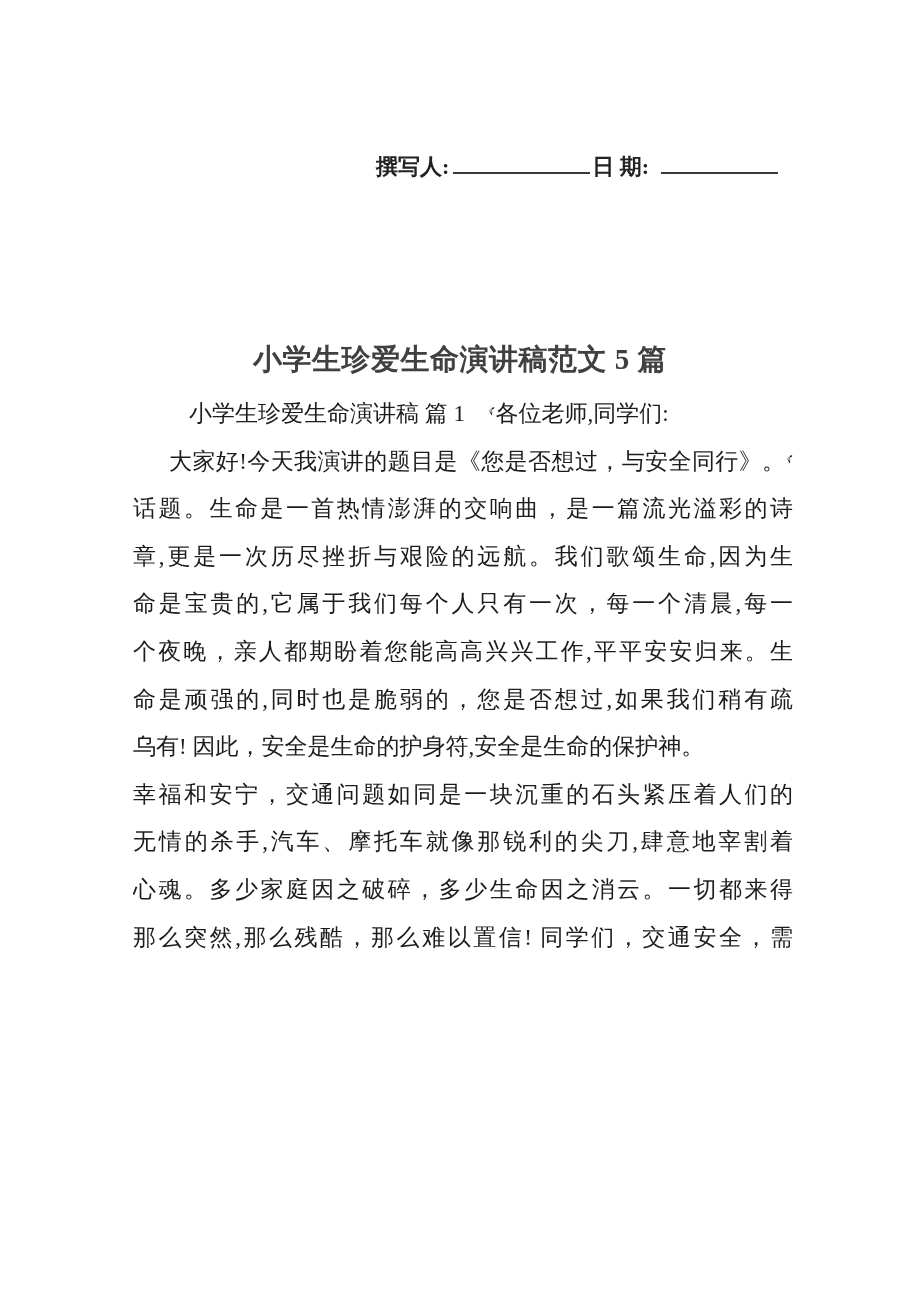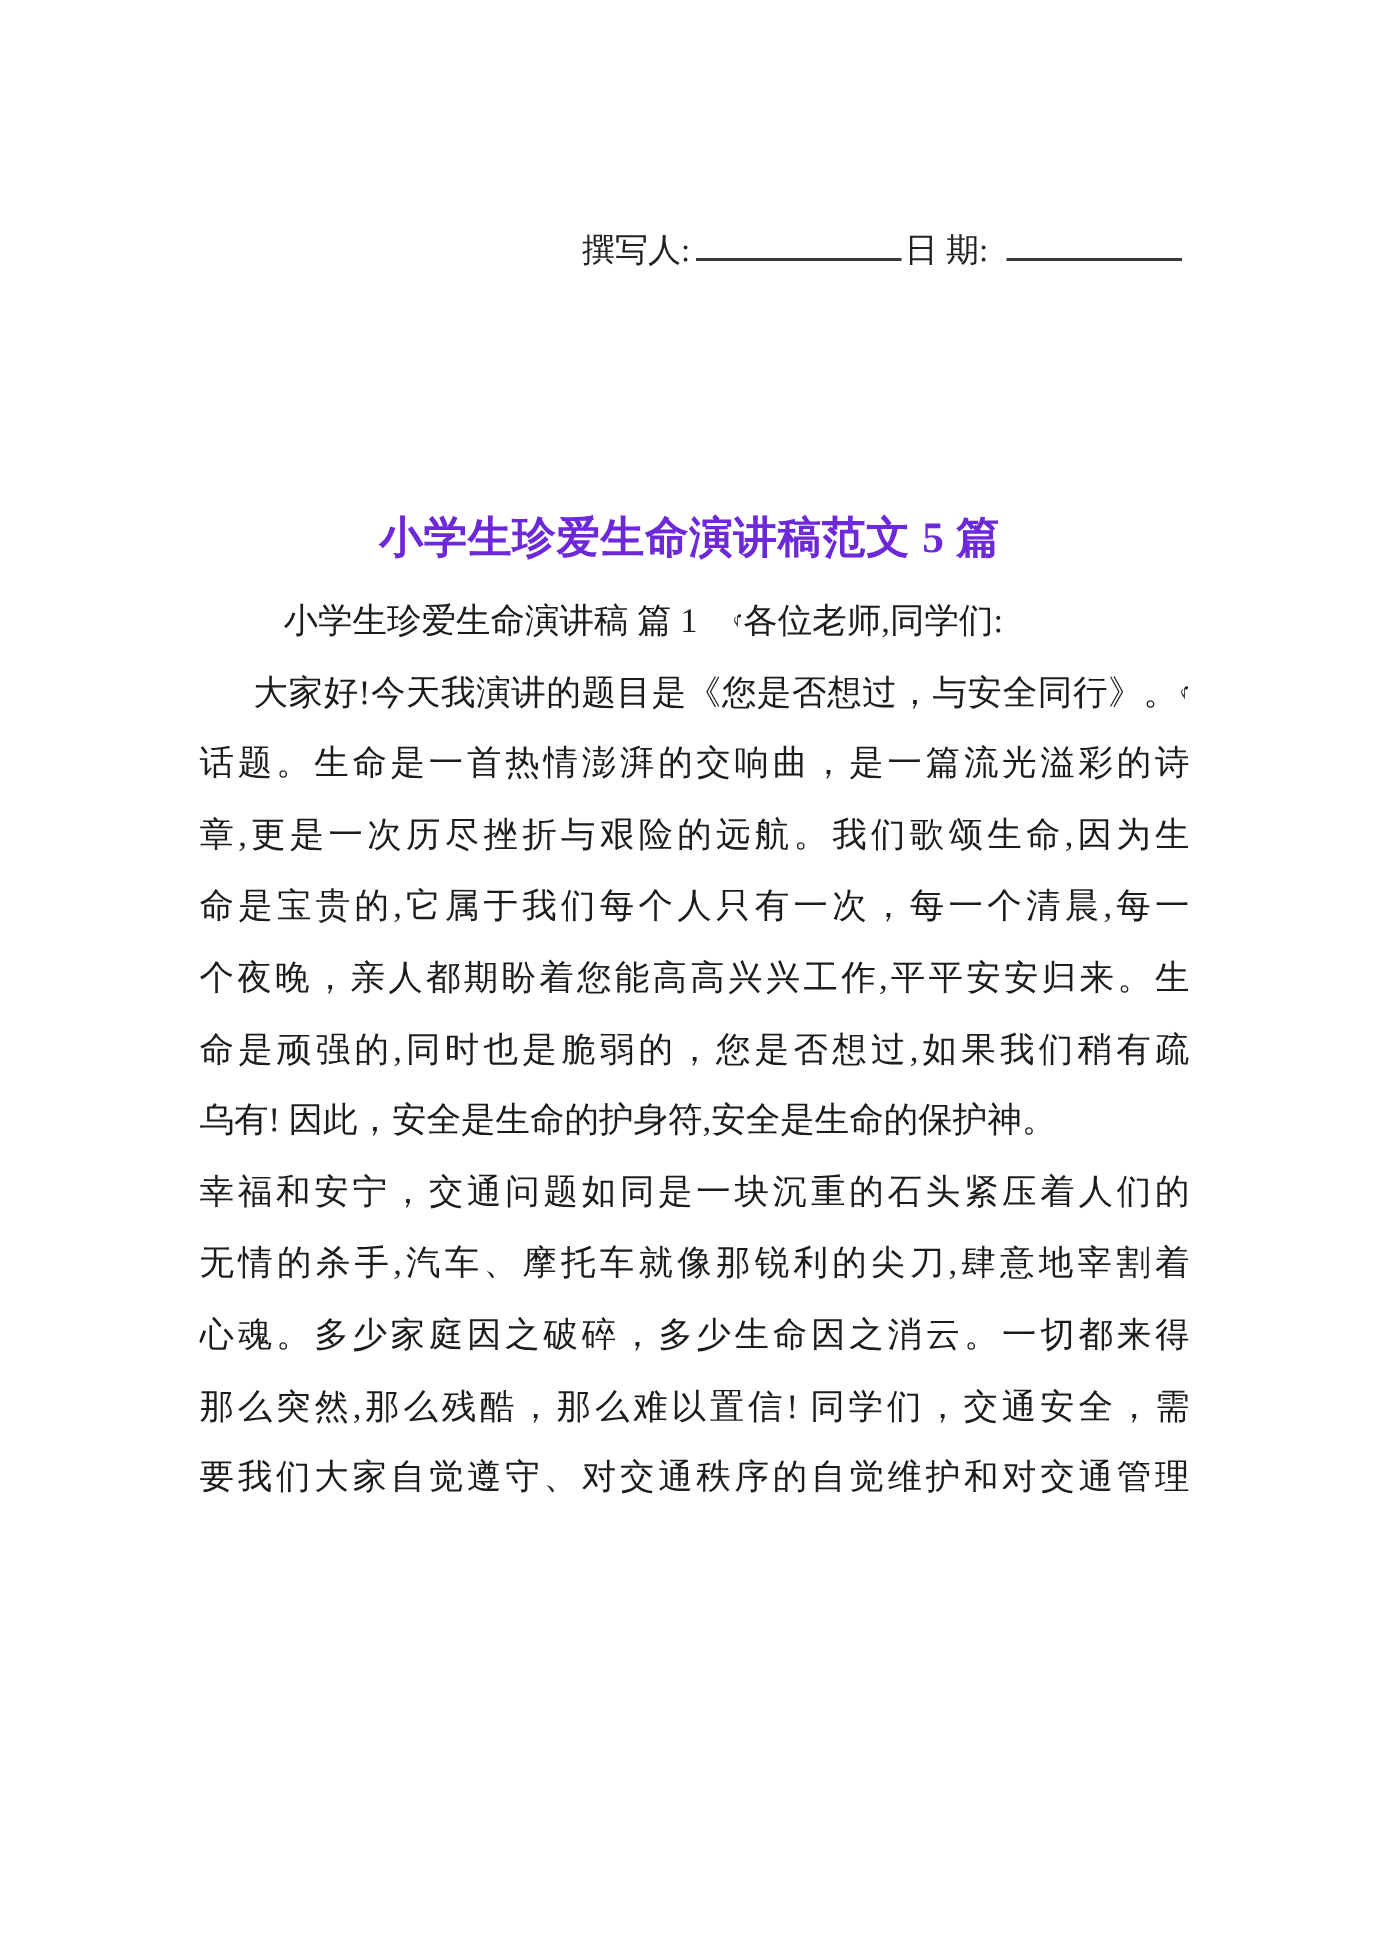--- a/index.html
+++ b/index.html
@@ -12,24 +12,24 @@
     width: 920px;
     height: 1302px;
     background: #ffffff;
     overflow: hidden;
     font-family: "Liberation Serif", serif;
     color: #1f1f1f;
   }
   
   .byline {
     position: absolute;
-    left: 388px;
+    left: 376px;
     top: 150px;
     font-size: 22px;
-    font-weight: normal;
+    font-weight: bold;
     line-height: 34px;
     white-space: nowrap;
     color: #222222;
   }
   .blank {
     display: inline-block;
     border-bottom: 2px solid #3a3a3a;
     height: 1em;
     vertical-align: baseline;
   }
@@ -39,21 +39,21 @@
   .doc-title {
     position: absolute;
     top: 334px;
     left: 0;
     width: 920px;
     margin: 0;
     text-align: center;
     font-size: 29px;
     font-weight: bold;
     line-height: 50px;
-    color: #6d28d9;
+    color: #404040;
     letter-spacing: 0.5px;
   }
   
   .body-block {
     position: absolute;
     left: 133px;
     top: 390px;
     width: 660px;
   }
   .line {
@@ -98,16 +98,15 @@
     <div class="line j"><span>话题。生命是一首热情澎湃的交响曲，是一篇流光溢彩的诗</span></div>
     <div class="line j"><span>章,更是一次历尽挫折与艰险的远航。我们歌颂生命,因为生</span></div>
     <div class="line j"><span>命是宝贵的,它属于我们每个人只有一次，每一个清晨,每一</span></div>
     <div class="line j"><span>个夜晚，亲人都期盼着您能高高兴兴工作,平平安安归来。生</span></div>
     <div class="line j"><span>命是顽强的,同时也是脆弱的，您是否想过,如果我们稍有疏</span></div>
     <div class="line"><span>乌有! 因此，安全是生命的护身符,安全是生命的保护神。</span></div>
     <div class="line j"><span>幸福和安宁，交通问题如同是一块沉重的石头紧压着人们的</span></div>
     <div class="line j"><span>无情的杀手,汽车、摩托车就像那锐利的尖刀,肆意地宰割着</span></div>
     <div class="line j"><span>心魂。多少家庭因之破碎，多少生命因之消云。一切都来得</span></div>
     <div class="line j"><span>那么突然,那么残酷，那么难以置信! 同学们，交通安全，需</span></div>
-    <div class="line j"><span>要我们大家自觉遵守、对交通秩序的自觉维护和对交通管理</span></div>
   </div>
 
 </div>
 
 </body></html>

